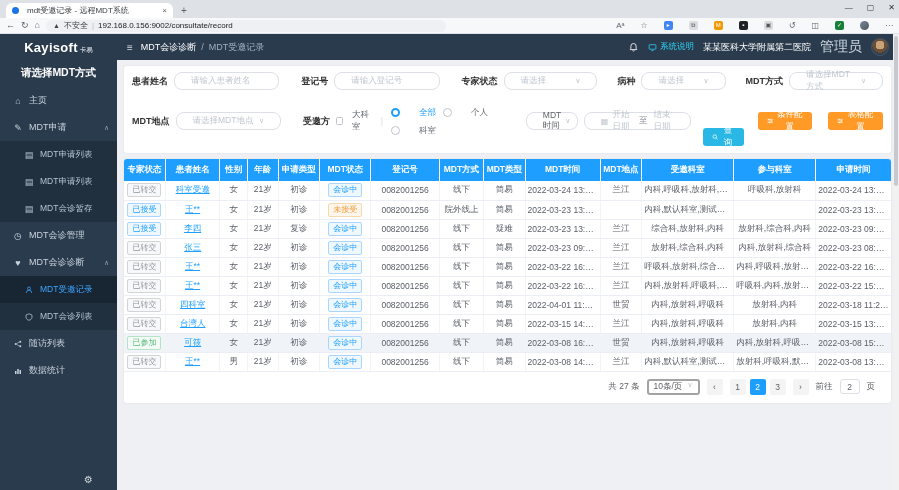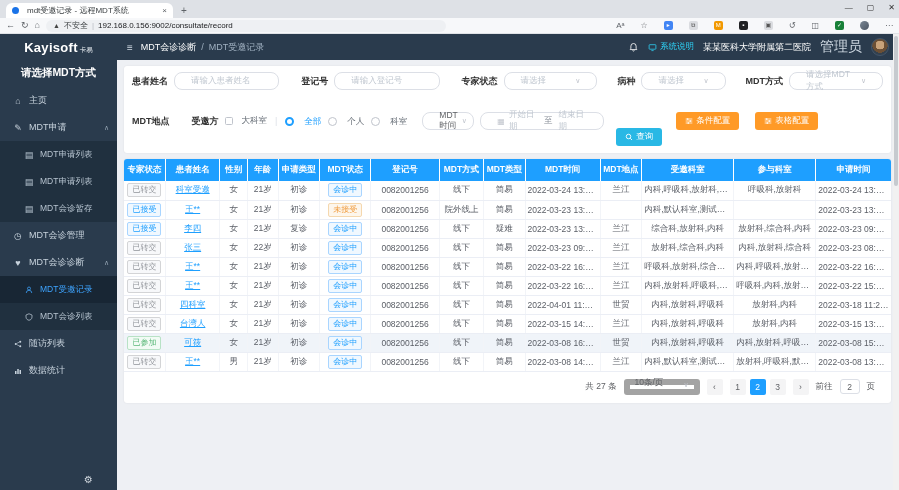--- a/index.html
+++ b/index.html
@@ -60,21 +60,21 @@
   .frow { display:flex; align-items:center; gap:6px; }
   .frow + .frow { margin-top:6px; }
   .flabel { font-size:9px; font-weight:bold; color:#333; white-space:nowrap; }
   .fld { height:18px; border:1px solid #dcdfe6; border-radius:8px; background:#fff; display:flex; align-items:center; padding:0 16px; font-size:8.5px; color:#606266; gap:4px; }
   .ph { color:#bfc6cf; }
   .fld .caret { margin-left:auto; color:#c0c4cc; font-size:7px; }
   .w130{width:122px;} .w110{width:108px;} .w96{width:96px;} .w60{width:52px;}
   .checkbox { width:8px; height:8px; border:1px solid #c0c4cc; border-radius:1.5px; background:#fff; display:inline-block; }
   .chk-label { font-size:8.5px; color:#5f6770; margin-left:3px; }
   .vdiv { color:#dcdfe6; font-size:9px; margin:0 2px; }
-  .radio { display:inline-flex; align-items:center; gap:10px; margin-right:7px; font-size:8.5px; color:#5f6770; }
+  .radio { display:inline-flex; align-items:center; gap:19px; margin-right:7px; font-size:8.5px; color:#5f6770; }
   .radio .dot { width:9px; height:9px; border-radius:50%; border:1px solid #c0c4cc; background:#fff; }
   .radio.checked .dot { border:2.5px solid #1e9fff; }
   .radio.checked { color:#1e9fff; }
   .btn { height:18px; border:none; border-radius:3px; color:#fff; font-size:8.5px; display:inline-flex; align-items:center; gap:3px; padding:0 9px; font-family:inherit; }
   .btn-search { background:#29b8e5;margin-top:32px; }
   .btn-orange { background:#ff9a27; }
   .cal-ic { color:#c0c4cc; font-size:8px; }
   .date-sep { color:#8a9099; font-size:8.5px; margin:0 2px; }
 
   
@@ -89,21 +89,21 @@
   tr.row-highlight td { background:#f0f4f9; }
   .tag { display:inline-block; font-size:8px; line-height:10px; padding:1px 4px; border-radius:2px; }
   .tag-gray { color:#909399; border:1px solid #d3d4d6; background:#f7f8fa; }
   .tag-blue { color:#1e9fff; border:1px solid #a9d5ff; background:#f0f8ff; }
   .tag-green { color:#5cb87a; border:1px solid #b8e2c5; background:#f2fbf5; }
   .tag-orange { color:#f09b3c; border:1px solid #f5d8ae; background:#fdf6ec; }
   .cell-link { color:#1e9fff; text-decoration:underline; }
 
   
   .pager { display:flex; align-items:center; justify-content:flex-end; gap:7px; padding:7px 16px 8px; font-size:8.5px; color:#606266; }
-  .psize { height:16px; border:6px solid #a3a3a3; border-radius:3px; display:flex; align-items:flex-end; gap:20px; padding:0 5px; color:#606266; }
+  .psize { height:16px; border:2px solid #a3a3a3; border-radius:3px; display:flex; align-items:flex-start; gap:5px; padding:0 5px; color:#606266; }
   .pbtn { min-width:16px; height:16px; border-radius:2px; background:#f4f4f5; color:#606266; display:inline-flex; align-items:center; justify-content:center; font-size:8.5px; }
   .pbtn.active { background:#1e9fff; color:#fff; }
   .pages { display:flex; gap:4px; }
   .goto-input { width:20px; height:15px; border:1px solid #dcdfe6; border-radius:3px; font-size:8.5px; text-align:center; color:#606266; font-family:inherit; }
 
   .scrollbar { position:absolute; top:34px; right:0; bottom:0; width:6px; background:#f1f1f1; }
   .scroll-thumb { position:absolute; top:2px; right:1px; width:4px; height:150px; border-radius:2px; background:#c6cacf; }
   svg { display:block; }
 </style>
 </head>
@@ -291,20 +291,24 @@
               <span class="caret">∨</span>
             </div>
             <span class="flabel" style="margin-left:14px">MDT方式</span>
             <div class="fld w110">
               <span class="ph">请选择MDT方式</span>
               <span class="caret">∨</span>
             </div>
           </div>
           <div class="frow">
             <span class="flabel">MDT地点</span>
+            <div class="fld w130">
+              <span class="ph">请选择MDT地点</span>
+              <span class="caret">∨</span>
+            </div>
             <span class="flabel" style="margin-left:16px">受邀方</span>
             <span class="checkbox"></span>
             <span class="chk-label">大科室</span>
             <span class="vdiv">|</span>
             <span><span class="radio checked">
                   <span class="dot"></span>
                   <span>全部</span>
                 </span><span class="radio">
                   <span class="dot"></span>
                   <span>个人</span>

